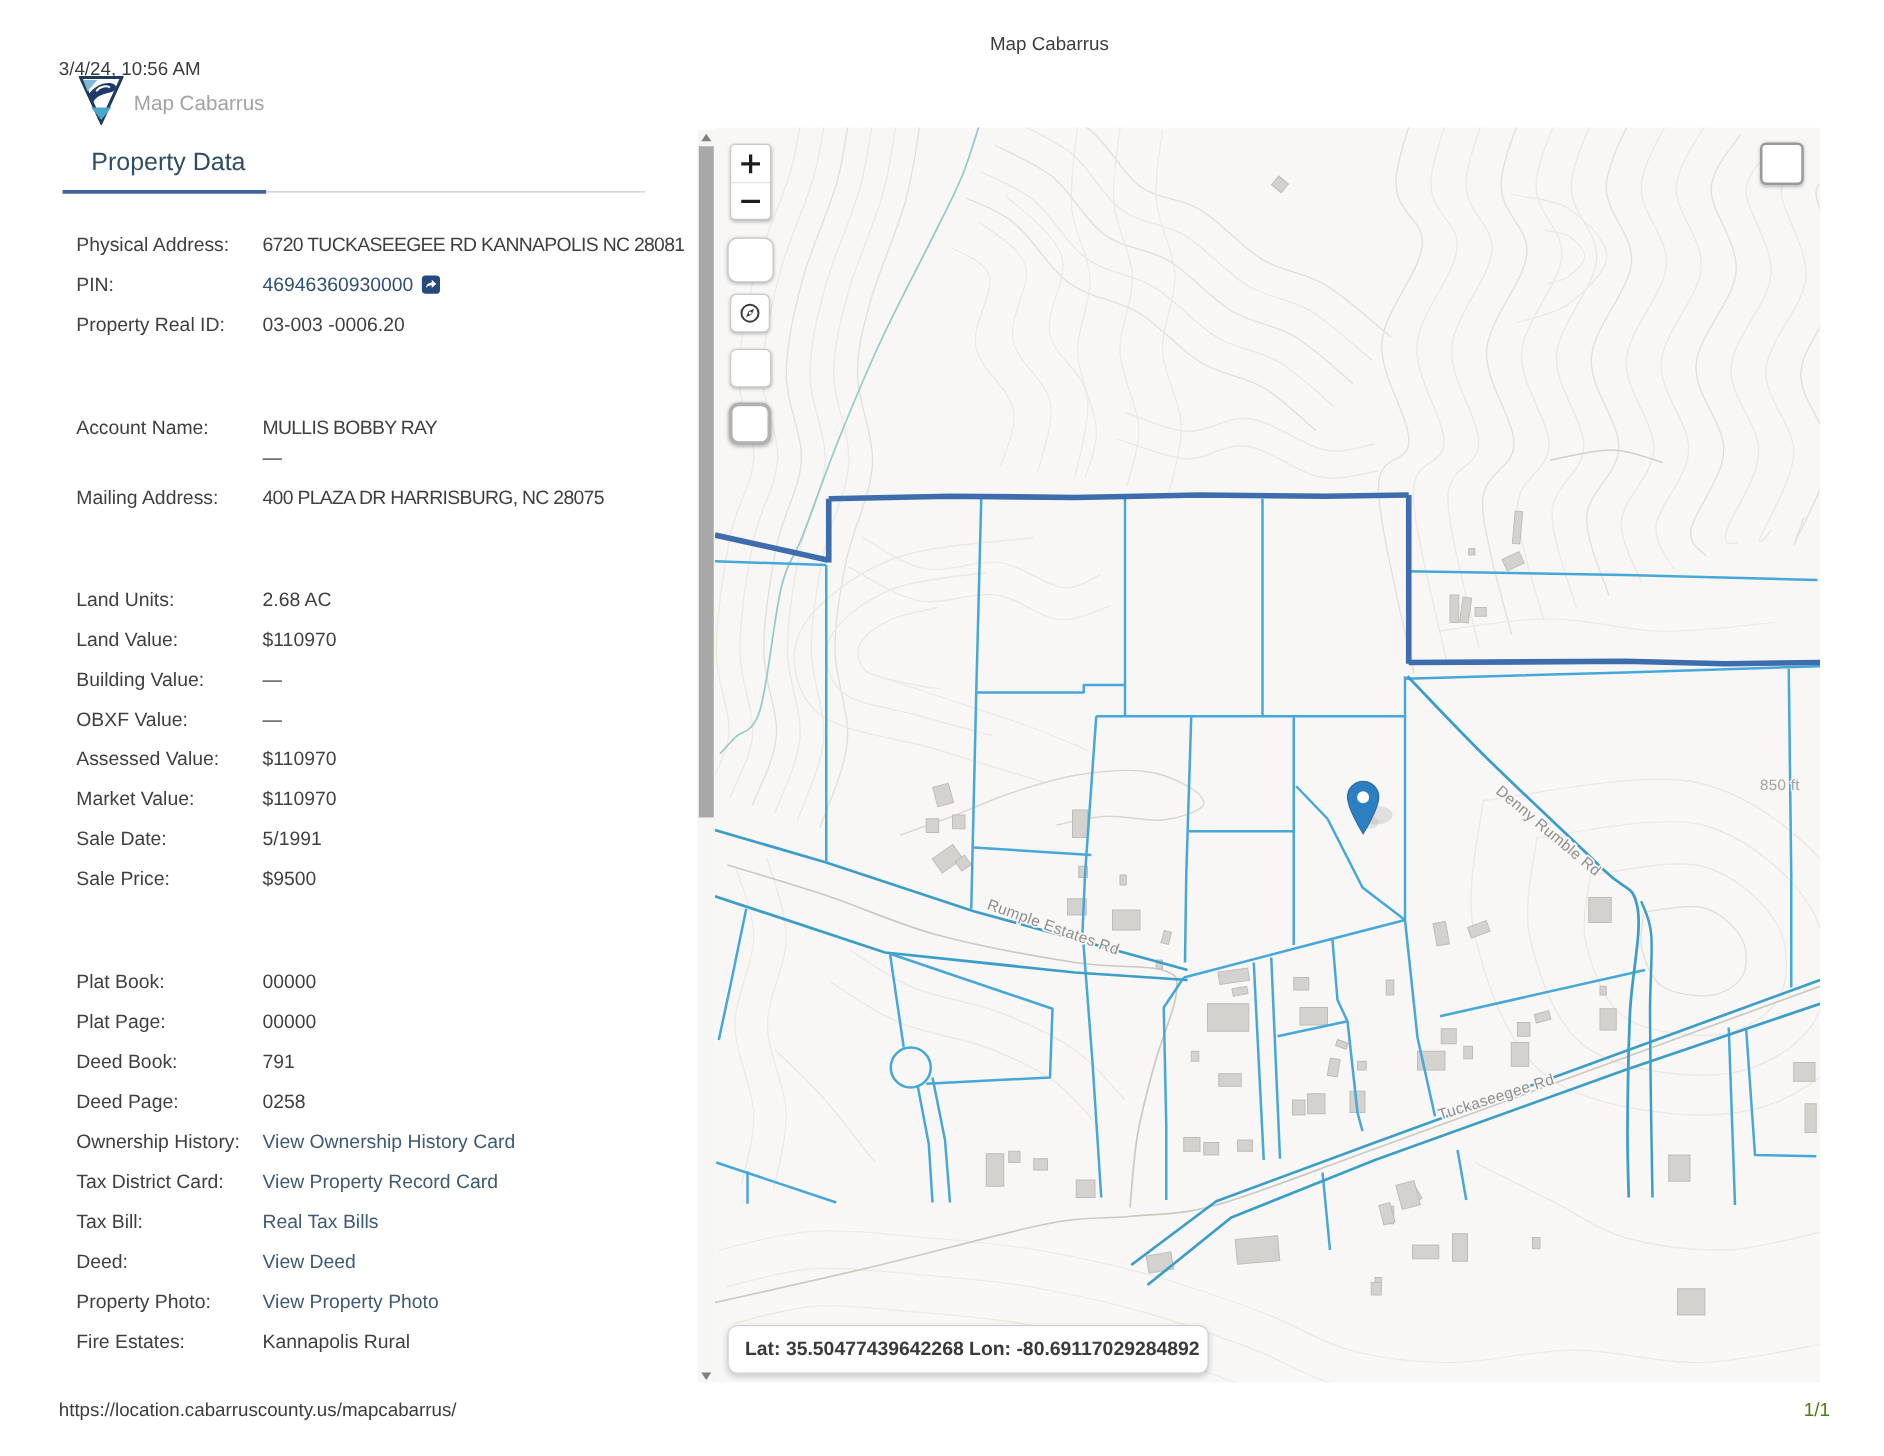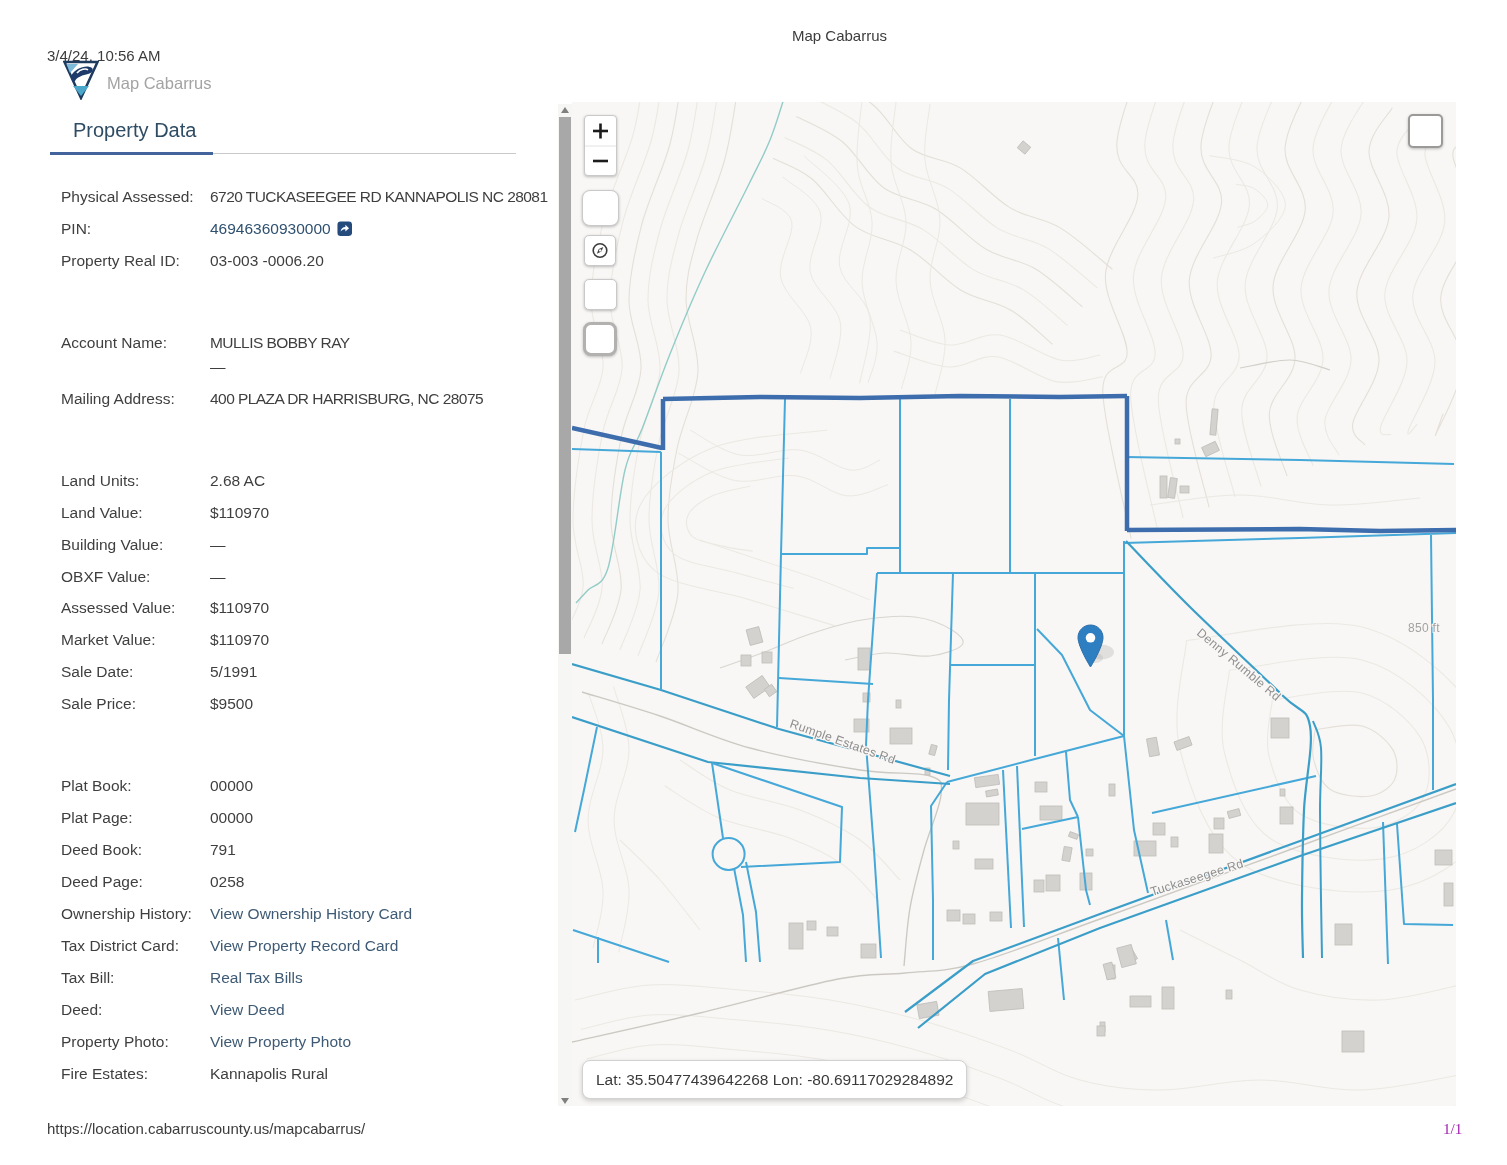--- a/index.html
+++ b/index.html
@@ -8,53 +8,53 @@
 #tab { position:absolute; left:73px; top:119px; font-size:20px; color:#2e4c63; }
 #ul1 { position:absolute; left:50px; top:152px; width:163px; height:3px; background:#42639c; }
 #ul2 { position:absolute; left:213px; top:153px; width:303px; height:1px; background:#c9c9c9; }
 .lab { position:absolute; left:61px; font-size:15.5px; color:#3f3f3f; white-space:nowrap; }
 .val { position:absolute; left:210px; font-size:15.5px; color:#3f3f3f; white-space:nowrap; }
 .link { color:#3e5a74; }
 .caps { letter-spacing:-0.55px; }
 .pinlink { color:#2f5170; }
 .pinicon { vertical-align:-2.5px; margin-left:6px; }
 #footurl { position:absolute; left:47px; top:1120px; font-size:15px; color:#3c3c3c; }
-#footpage { position:absolute; left:1443px; top:1120px; font-size:15.2px; color:#a21caf;font-family:Liberation Serif, serif; }
+#footpage { position:absolute; left:1443px; top:1120px; font-size:15.2px; color:#4d7c0f; }
 #map { position:absolute; left:572px; top:102px; }
 #sbtrack { position:absolute; left:558px; top:104px; width:14px; height:1002px; background:#f6f6f4; }
 #sbthumb { position:absolute; left:559px; top:117px; width:12px; height:537px; background:#a8a8a8; }
 .sbarrow { position:absolute; left:561px; width:0; height:0; border-left:4px solid transparent; border-right:4px solid transparent; }
 #sbup { top:107px; border-bottom:6px solid #808080; }
 #sbdn { top:1098px; border-top:6px solid #808080; }
 .ctl { position:absolute; background:#fff; border:1px solid #c9c9c9; box-shadow:0 1px 3px rgba(0,0,0,0.25); }
 #zoombox { left:584px; top:115px; width:33px; height:61px; border-radius:4px; }
 #sq1 { left:582px; top:190px; width:37px; height:36px; border-radius:8px; border-width:1.5px; }
 #compass { left:584px; top:235px; width:32px; height:31px; border-radius:5px; }
 #sq2 { left:584px; top:279px; width:33px; height:31px; border-radius:5px; }
 #sq3 { left:583px; top:322px; width:34px; height:34px; border-radius:8px; border:3px solid #b3b1af; }
 #sqtr { left:1408px; top:114px; width:35px; height:34px; border-radius:5px; border:2px solid #9c9a98; }
 #latlon { position:absolute; left:582px; top:1060px; width:385px; height:39px; background:#fff; border:1px solid #d2d2d2; border-radius:8px; box-shadow:0 2px 5px rgba(0,0,0,0.18); }
-#latlon span { position:absolute; left:13px; top:10px; font-size:15.5px; color:#3a3a3a; }
+#latlon span { position:absolute; left:13px; top:10px; font-size:15.5px; color:#3a3a3a;font-weight:bold; }
 #logo { position:absolute; left:63px; top:60px; }
 </style></head>
 <body>
 <div id="hdrdate">3/4/24, 10:56 AM</div>
 <div id="hdrtitle">Map Cabarrus</div>
 <svg id="logo" width="36" height="40" viewBox="0 0 36 40">
   <path d="M1.5 2 L34.5 2 L18 38 Z" fill="#ffffff" stroke="#1d3a5f" stroke-width="2.5"></path>
   <path d="M3.5 4 L15 4 L7 13 Z" fill="#7db9d9"></path>
   <path d="M10 26 L26 26 L18 36 Z" fill="#4aa7c9"></path>
   <path d="M8 16 C12 8 24 4 29 8 C31 10 29 13 25 14 C20 15 14 17 12 21 C10 23 8 20 8 16 Z" fill="#1d3a6b"></path>
   <path d="M14 13 C17 9 23 8 25 10" fill="none" stroke="#ffffff" stroke-width="1.6"></path>
 </svg>
 <div id="brand">Map Cabarrus</div>
 <div id="tab">Property Data</div>
 <div id="ul1"></div>
 <div id="ul2"></div>
-<div class="lab" style="top:188px">Physical Assessed:</div>
+<div class="lab" style="top:188px">Physical Address:</div>
 <div class="val caps" style="top:188px">6720 TUCKASEEGEE RD KANNAPOLIS NC 28081</div>
 <div class="lab" style="top:220px">PIN:</div>
 <div class="val pinlink" style="top:220px">46946360930000<svg class="pinicon" width="15.5" height="15.5" viewBox="0 0 17 17">
       <rect x="0.5" y="0.5" width="16" height="16" rx="3.5" fill="#254a7c"></rect>
       <path d="M4 11.5 C4.4 8.2 6.4 6.6 9.2 6.5 L9.2 4.2 L13.2 7.9 L9.2 11.4 L9.2 9.1 C7 9.1 5.4 9.8 4 11.5 Z" fill="#fff"></path>
     </svg></div>
 <div class="lab" style="top:252px">Property Real ID:</div>
 <div class="val" style="top:252px">03-003 -0006.20</div>
 <div class="lab" style="top:334px">Account Name:</div>
 <div class="val caps" style="top:334px">MULLIS BOBBY RAY</div>

